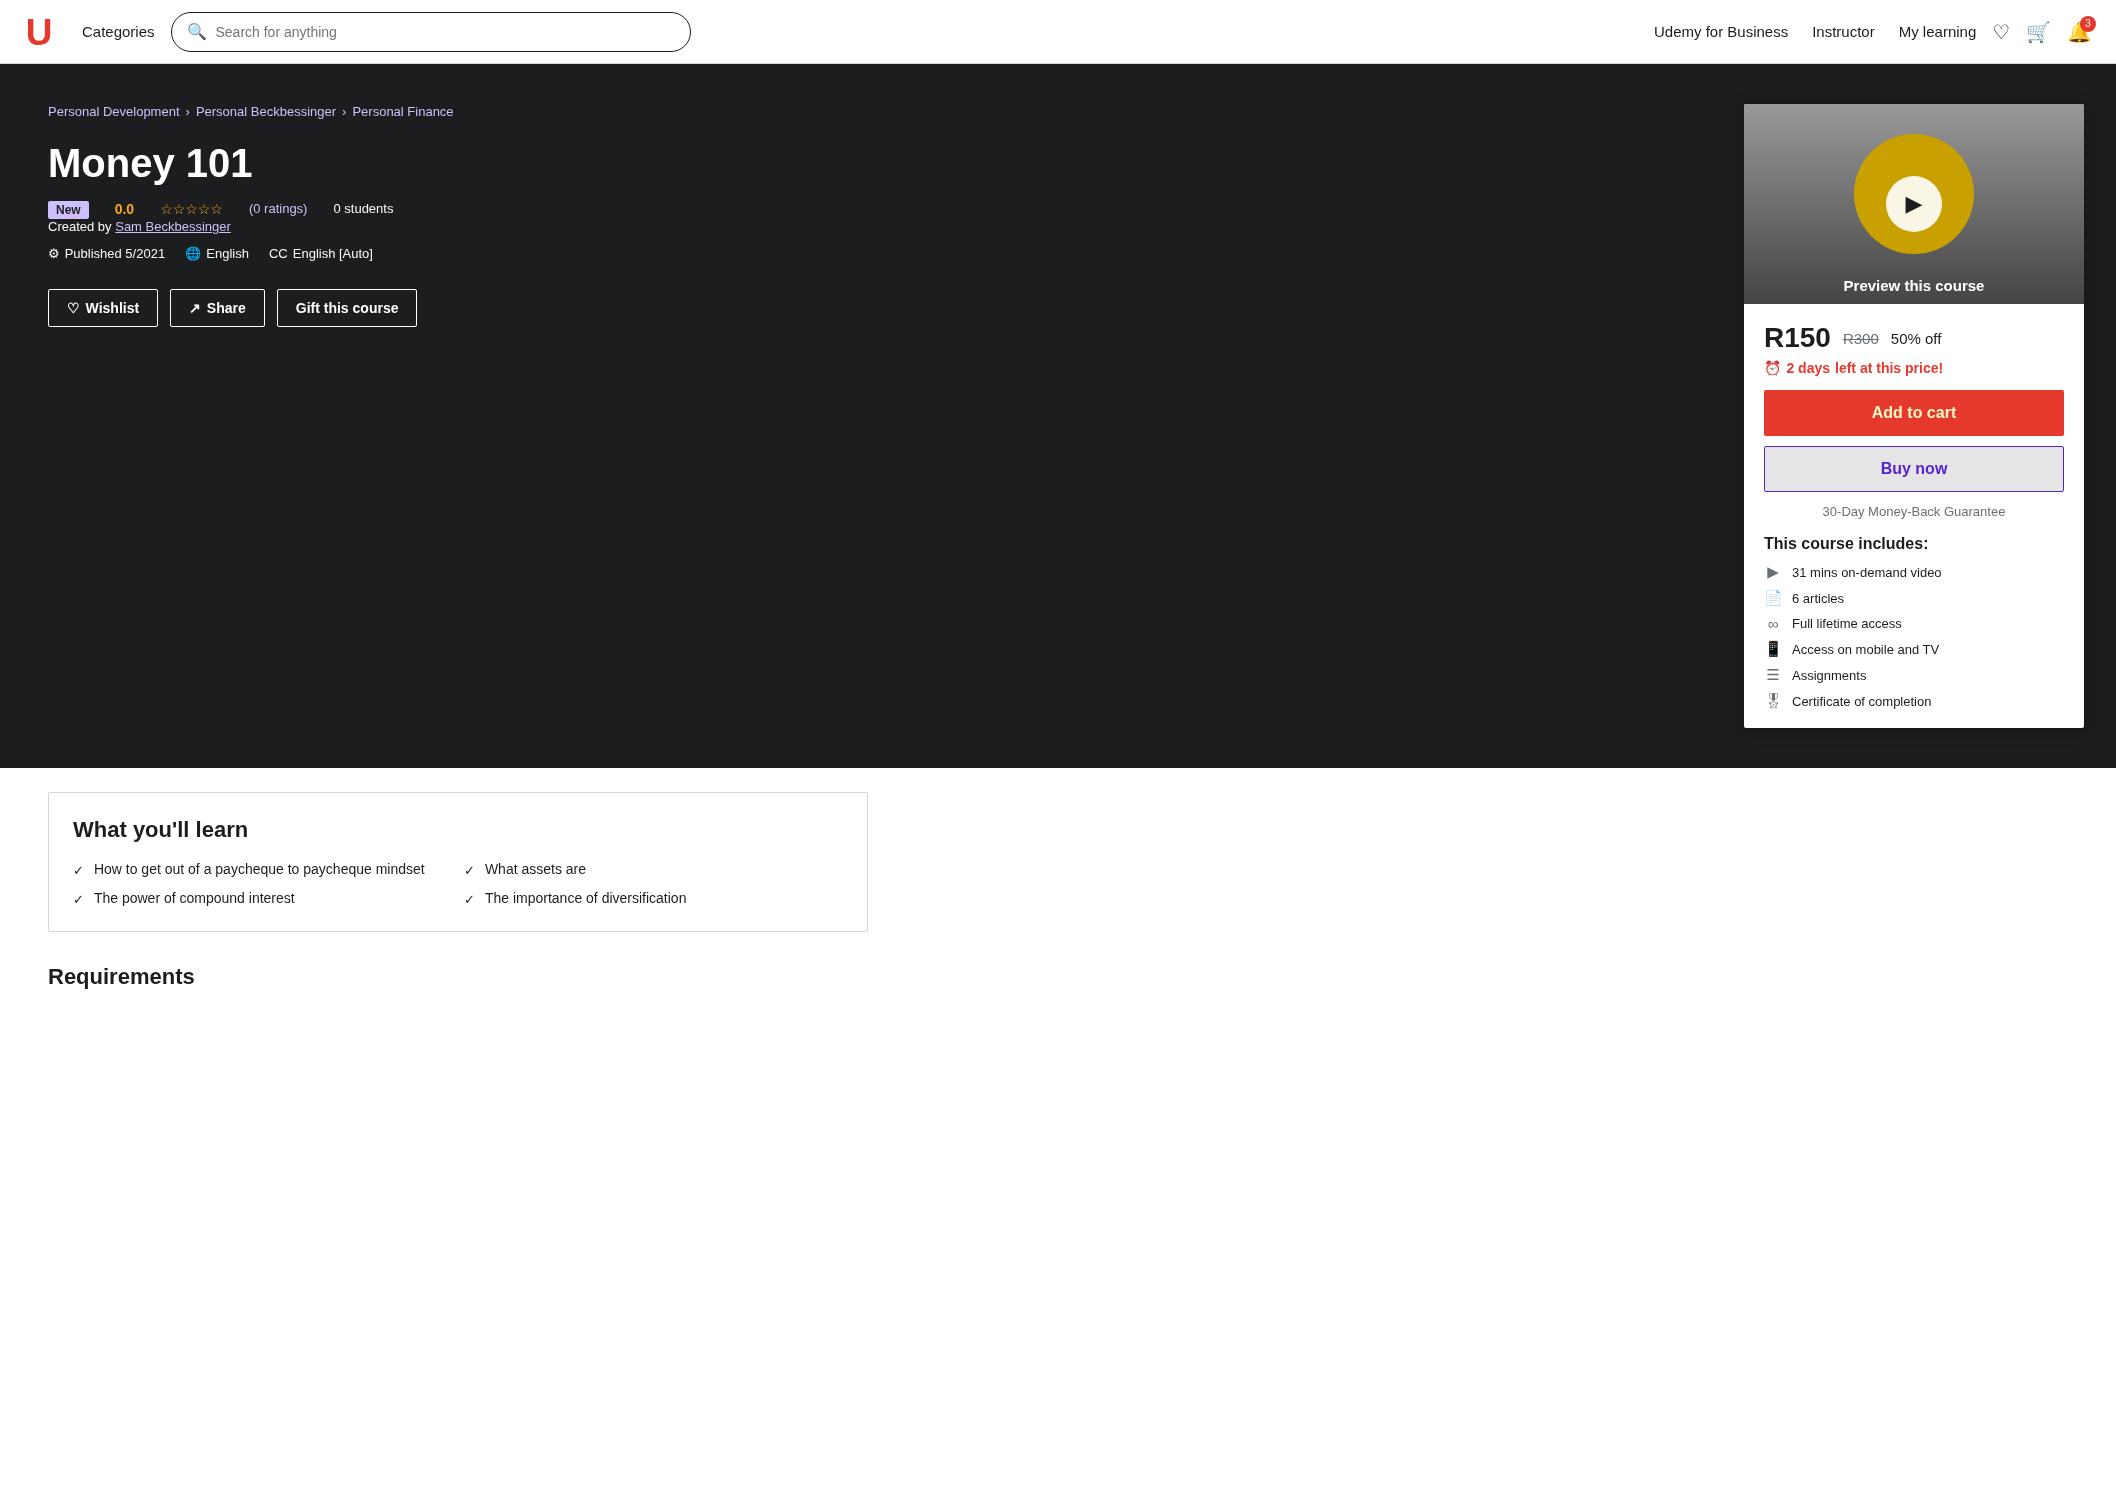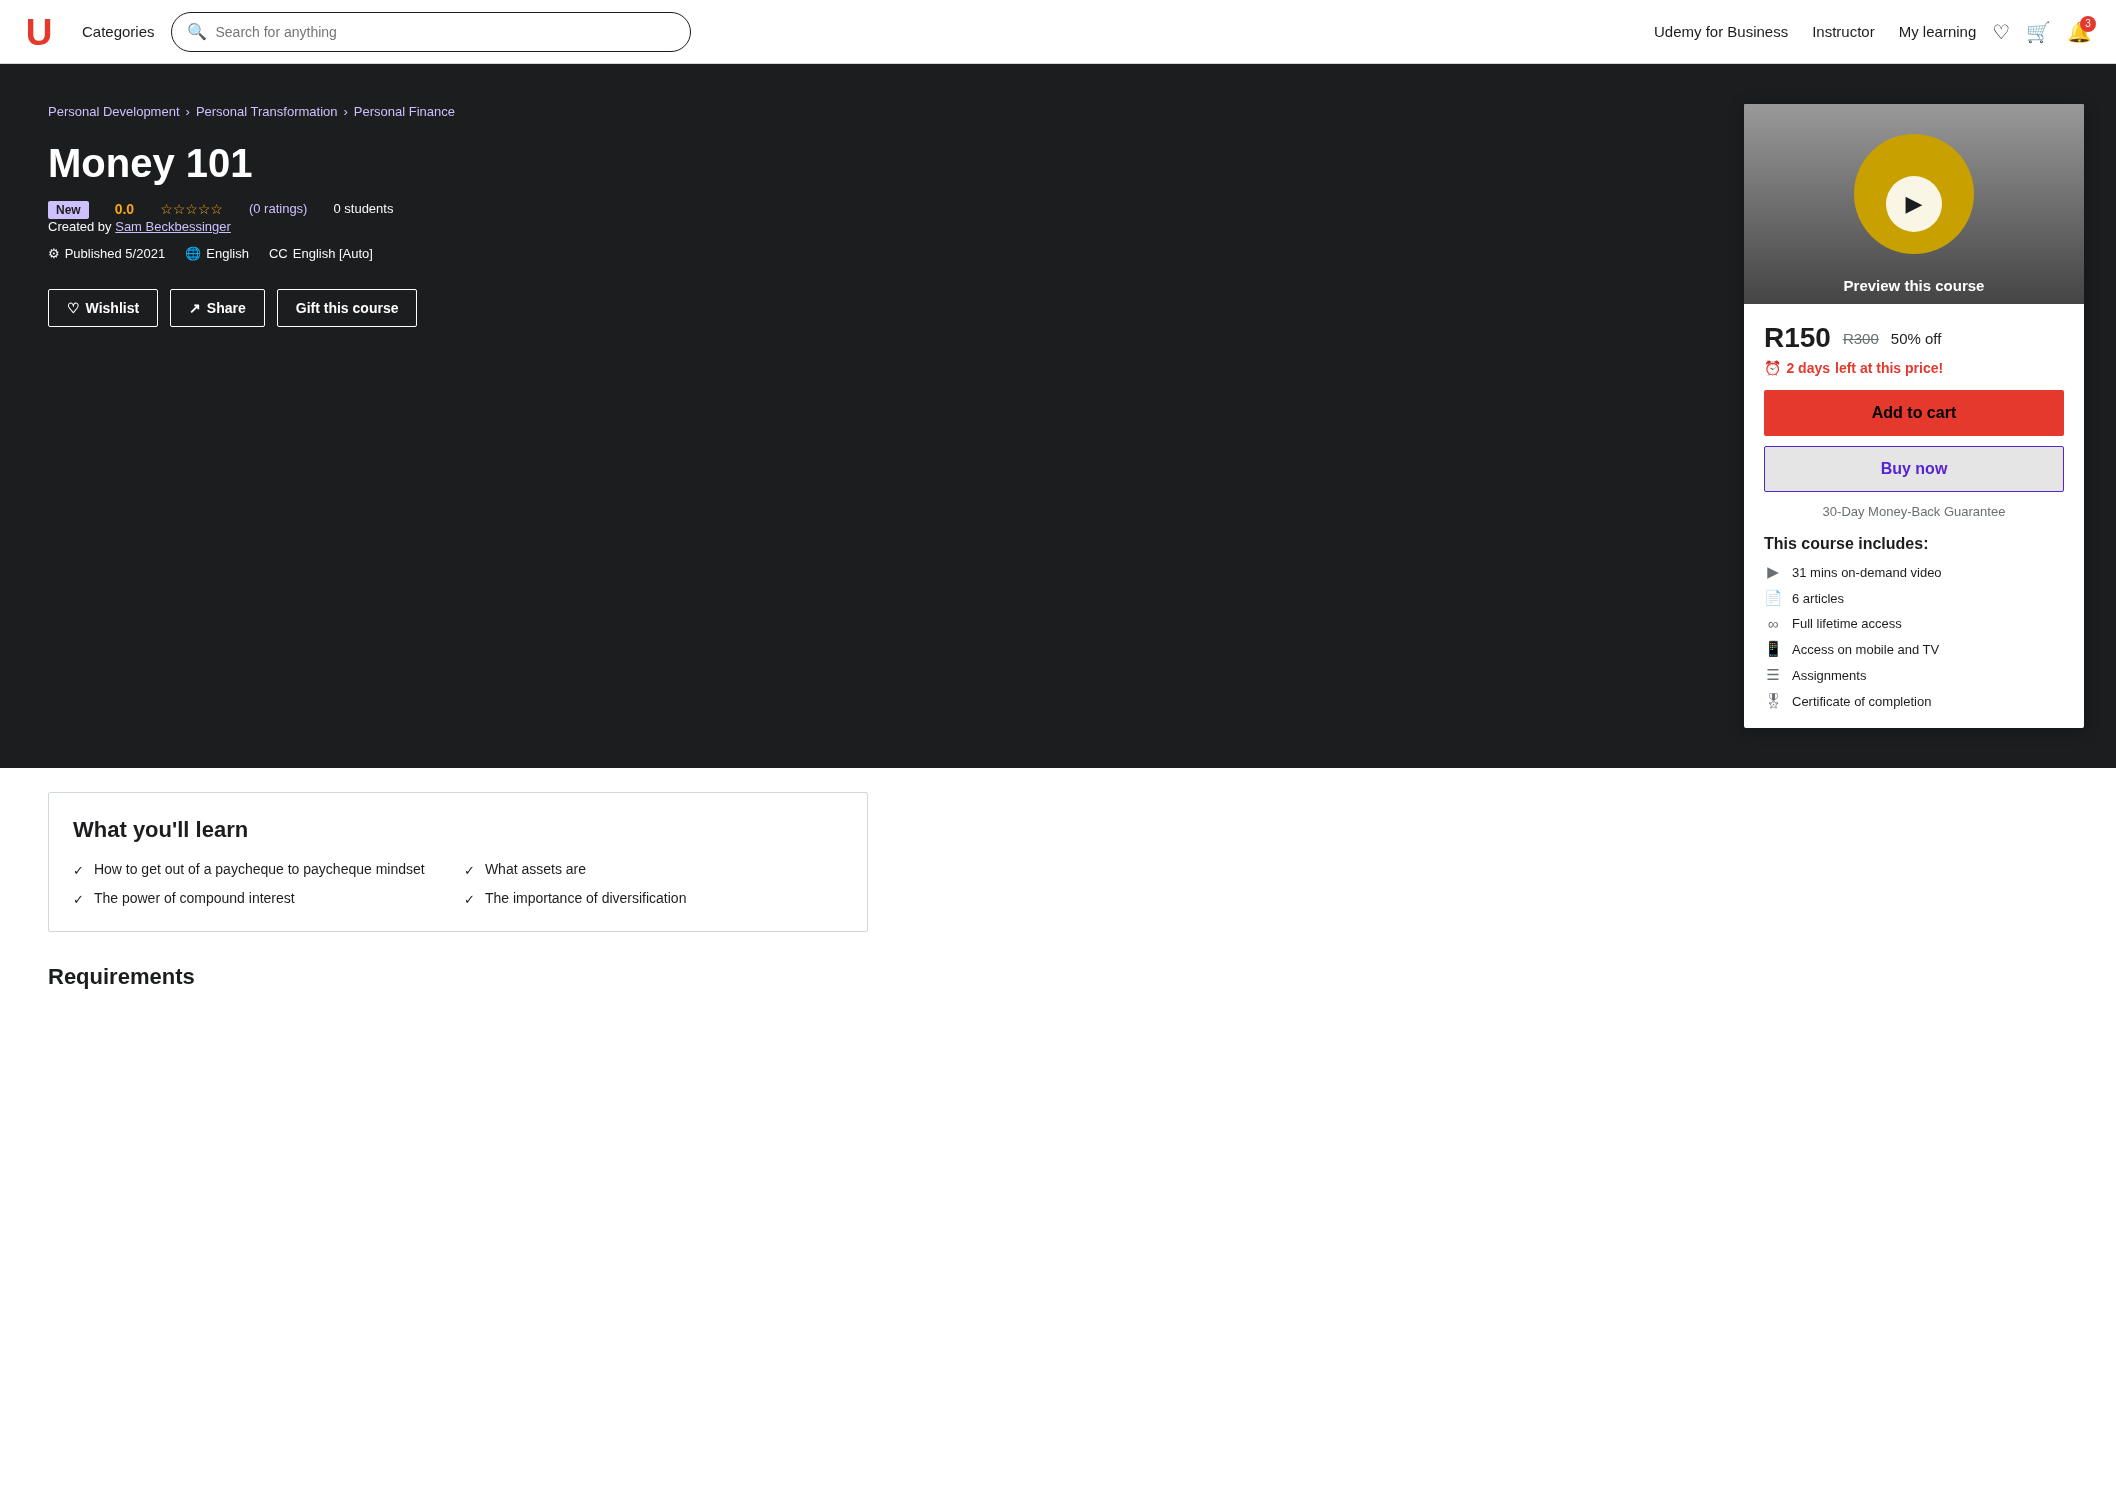--- a/index.html
+++ b/index.html
@@ -107,21 +107,21 @@
       z-index: 1;
     }
     .card-body { padding: 18px 20px; }
     .price-row { display: flex; align-items: center; gap: 12px; margin-bottom: 6px; }
     .price-current { font-size: 28px; font-weight: 700; }
     .price-original { font-size: 15px; color: #6a6f73; text-decoration: line-through; }
     .price-discount { font-size: 15px; color: #1c1d1f; }
     .countdown { color: #e5392e; font-size: 14px; font-weight: 600; margin-bottom: 14px; display: flex; align-items: center; gap: 5px; }
     .countdown strong { color: #e5392e; }
     .btn-add-cart {
-      width: 100%; background: #e5392e; color: #000000; border: none;
+      width: 100%; background: #e5392e; color: #fef9c3; border: none;
       padding: 14px; font-size: 16px; font-weight: 700; cursor: pointer;
       border-radius: 2px; margin-bottom: 10px;
     }
     .btn-buy-now {
       width: 100%; background: #e5e5e5; color: #5624d0; border: 1px solid #5624d0;
       padding: 13px; font-size: 16px; font-weight: 700; cursor: pointer;
       border-radius: 2px; margin-bottom: 12px;
     }
     .guarantee { text-align: center; font-size: 13px; color: #6a6f73; margin-bottom: 16px; }
     .includes-title { font-size: 16px; font-weight: 700; margin-bottom: 10px; }
@@ -180,21 +180,21 @@
     </button>
   </div>
 </nav>
 
 <section class="hero">
   <div class="hero-content">
 
     <nav class="breadcrumb">
       <a href="#">Personal Development</a>
       <span>›</span>
-      <a href="#">Personal Transformation</a>
+      <a href="#">Personal Beckbessinger</a>
       <span>›</span>
       <a href="#">Personal Finance</a>
     </nav>
 
     <h1 class="hero-title">Money 101</h1>
 
     <div class="rating-row">
       <span class="badge-new">New</span>
       <span class="rating-score">0.0</span>
       <span class="stars">☆☆☆☆☆</span>

